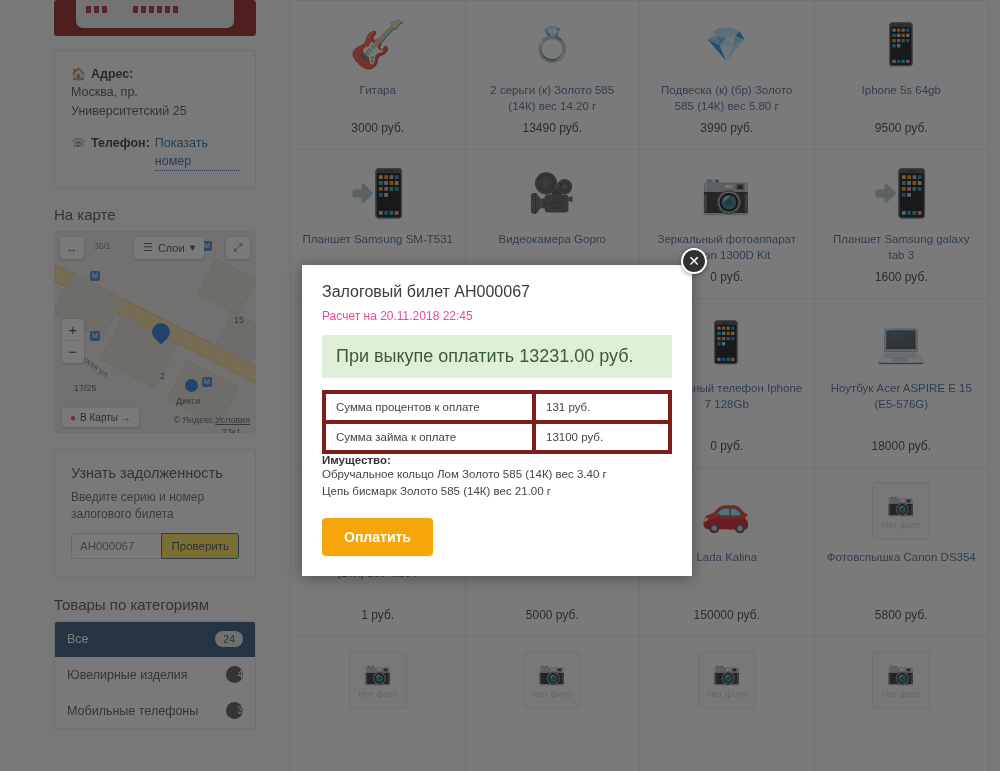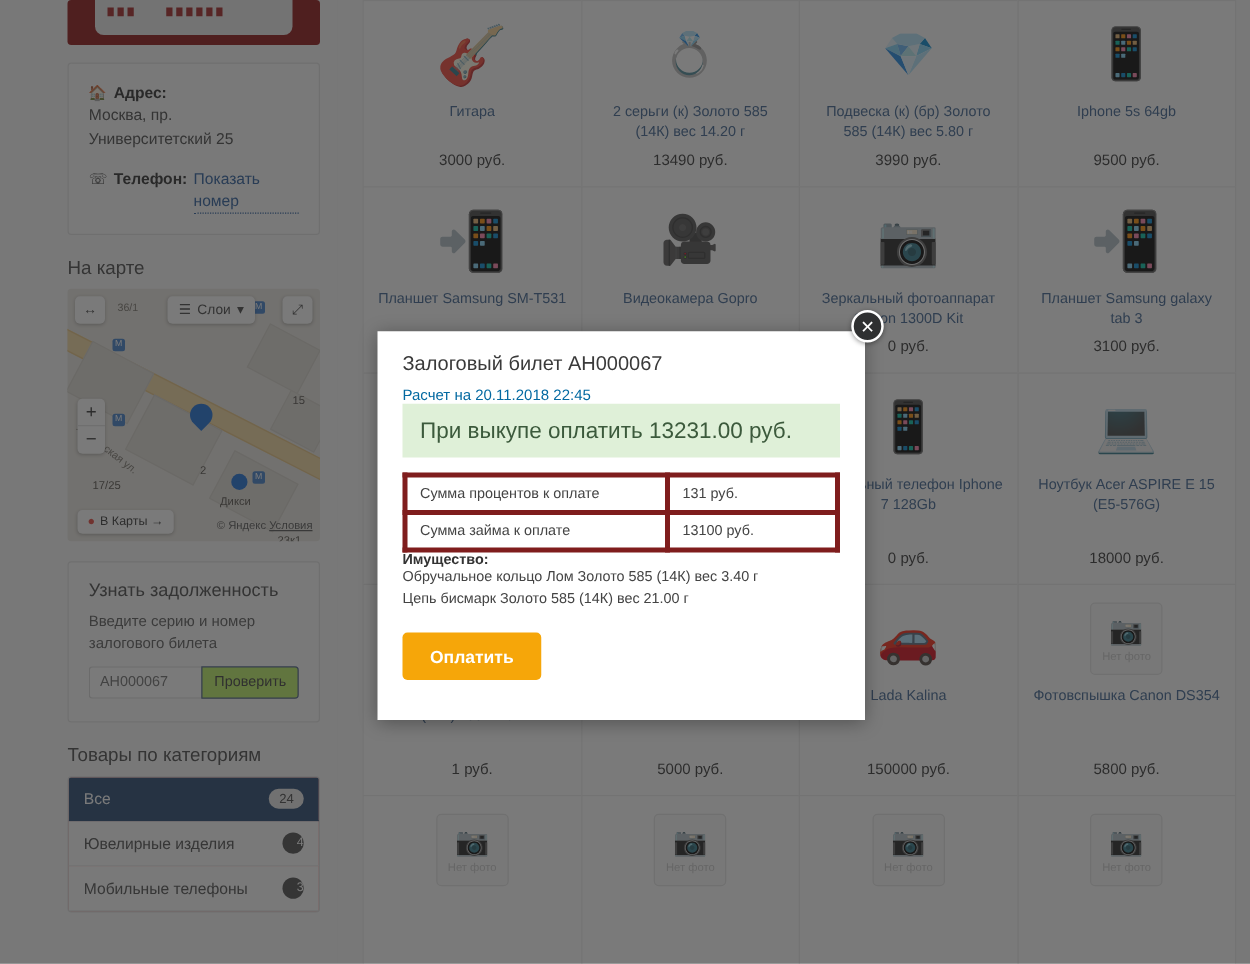--- a/index.html
+++ b/index.html
@@ -178,21 +178,21 @@
     border-radius: 3px 0 0 3px;
     padding: 0 8px; font-size: 11.5px; color: #6d6d6d;
     background: #fff; outline: none;
     font-family: inherit;
     min-width: 0;
   }
   .debt-btn {
     height: 26px; padding: 0 9px;
     border: 1px solid #4a5f86;
     border-radius: 0 3px 3px 0;
-    background: #bef264; color: #3d3d3d;
+    background: #fde047; color: #3d3d3d;
     font-size: 11.5px; cursor: pointer;
     font-family: inherit;
   }
 
   
   .cat-list {
     border: 1px solid #e0e0e0; border-radius: 3px; overflow: hidden;
     background: #fca5a5;
   }
   .cat-item {
@@ -282,21 +282,21 @@
     color: #fff;
     font-size: 14px; font-weight: bold;
     display: flex; align-items: center; justify-content: center;
     cursor: pointer; z-index: 70;
     box-shadow: 0 1px 4px rgba(0,0,0,.4);
   }
   .modal h2 {
     font-size: 16px; font-weight: normal; color: #3a3a3a;
     margin-bottom: 8px;
   }
-  .modal-sub { font-size: 12px; color: #0369a1; margin-bottom: 0; }
+  .modal-sub { font-size: 12px; color: #ec4899; margin-bottom: 12px; }
   .modal-hero {
     background: #dff0d8;
     padding: 11px 14px;
     font-size: 18px; color: #3c5a3c;
     margin-bottom: 12px;
   }
   .modal-table { width: 100%; border-collapse: collapse; font-size: 11.5px; }
   .modal-table td {
     border: 4px solid #7f1d1d;
     padding: 7px 10px;
@@ -492,21 +492,21 @@
               <span class="art" style="font-size:40px;">📷</span>
             </div>
           <div class="prod-name">Зеркальный фотоаппарат Canon 1300D Kit</div>
           <div class="prod-price">0 руб.</div>
         </div>
         <div class="prod-card">
           <div class="prod-img">
               <span class="art">📲</span>
             </div>
           <div class="prod-name">Планшет Samsung galaxy tab 3</div>
-          <div class="prod-price">3100 руб.</div>
+          <div class="prod-price">1600 руб.</div>
         </div>
 
         <div class="prod-card tall">
           <div class="prod-img"></div>
           <div class="prod-name"></div>
           <div class="prod-price"></div>
         </div>
         <div class="prod-card tall">
           <div class="prod-img"></div>
           <div class="prod-name"></div>

